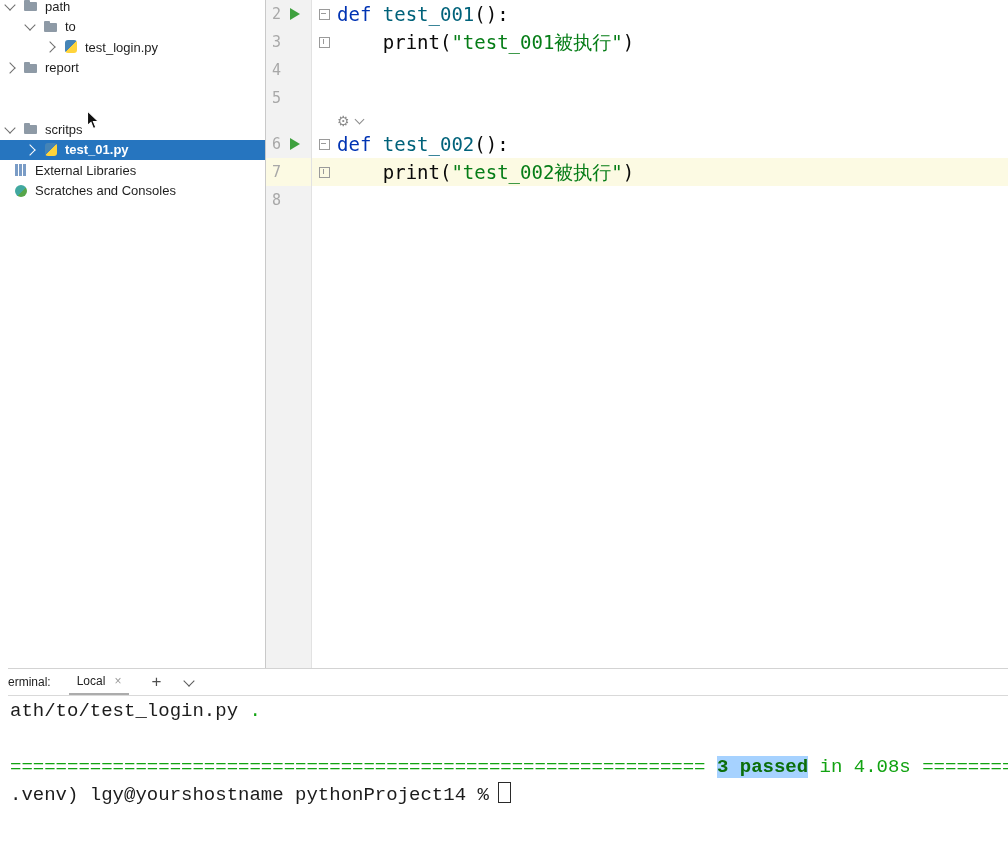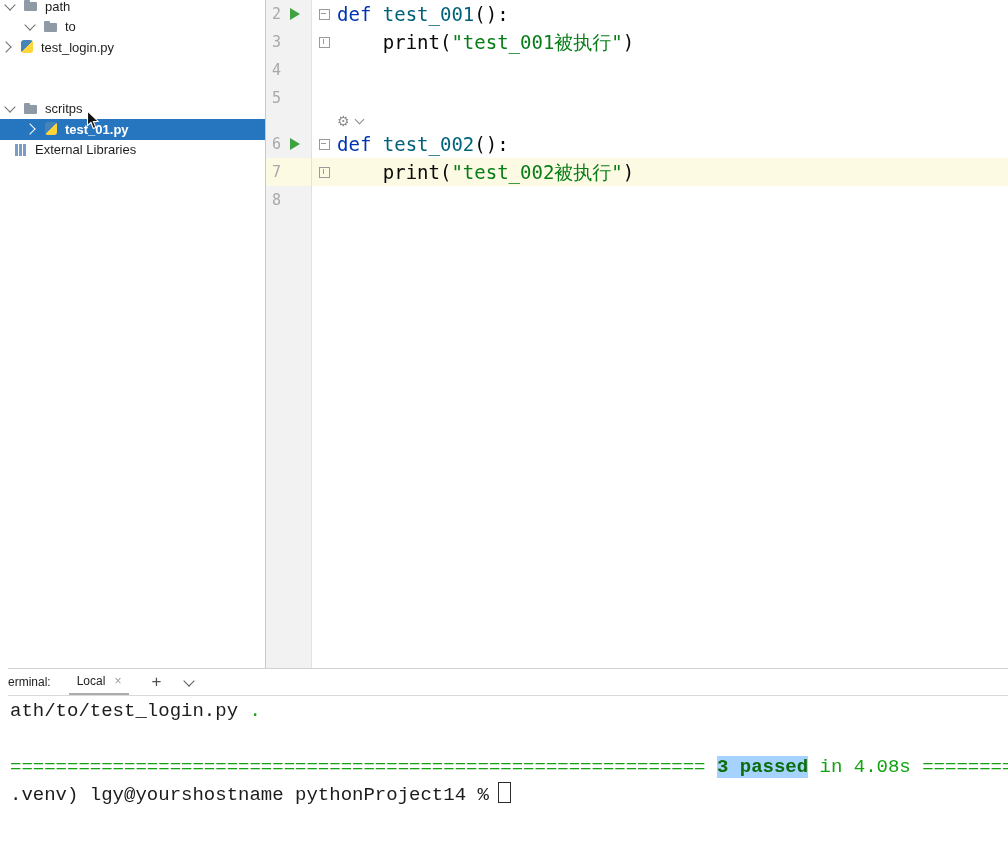--- a/index.html
+++ b/index.html
@@ -78,38 +78,47 @@
         <div class="tree-row" style="padding-left: 4px;">
           <span class="chev down"></span>
           <span class="ticon folder"></span>
           <span class="tlabel">path</span>
         </div>
         <div class="tree-row" style="padding-left: 24px;">
           <span class="chev down"></span>
           <span class="ticon folder"></span>
           <span class="tlabel">to</span>
         </div>
-        <div class="tree-row" style="">
+        <div class="tree-row" style="padding-left: 44px;">
           <span class="chev right"></span>
           <span class="ticon python-file"></span>
           <span class="tlabel">test_login.py</span>
+        </div>
+        <div class="tree-row" style="padding-left: 4px;">
+          <span class="chev right"></span>
+          <span class="ticon folder"></span>
+          <span class="tlabel">report</span>
         </div>
         <div class="tree-row" style="padding-left: 4px; margin-top: 41px;">
           <span class="chev down"></span>
           <span class="ticon folder"></span>
           <span class="tlabel">scritps</span>
         </div>
         <div class="tree-row selected" style="padding-left: 24px; font-weight: bold;">
           <span class="chev right"></span>
           <span class="ticon python-file"></span>
           <span class="tlabel">test_01.py</span>
         </div>
         <div class="tree-row" style="padding-left: 13px;">
           <span class="ticon libraries"></span>
           <span class="tlabel">External Libraries</span>
+        </div>
+        <div class="tree-row" style="padding-left: 13px;">
+          <span class="ticon scratches"></span>
+          <span class="tlabel">Scratches and Consoles</span>
         </div>
       </div>
   </aside>
 
   <main class="editor" id="editor-lines">
       <div class="ed-row">
         <div class="gutter">
           <span class="lnum">2</span>
           <span class="runbox">
             <span class="run-icon"></span>

